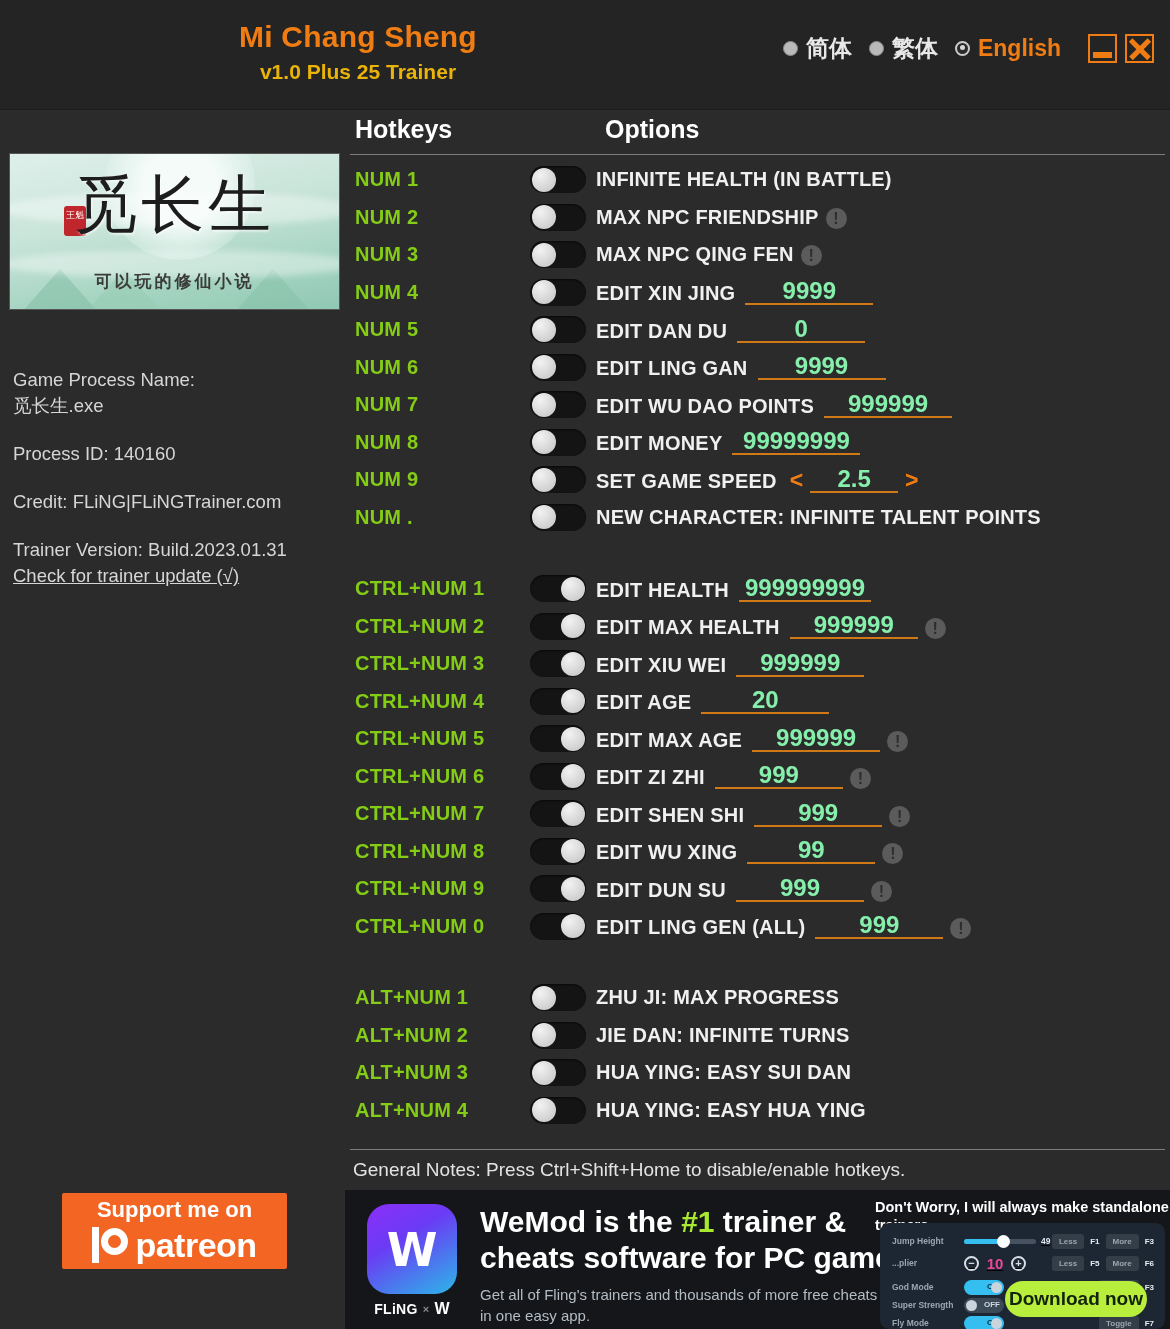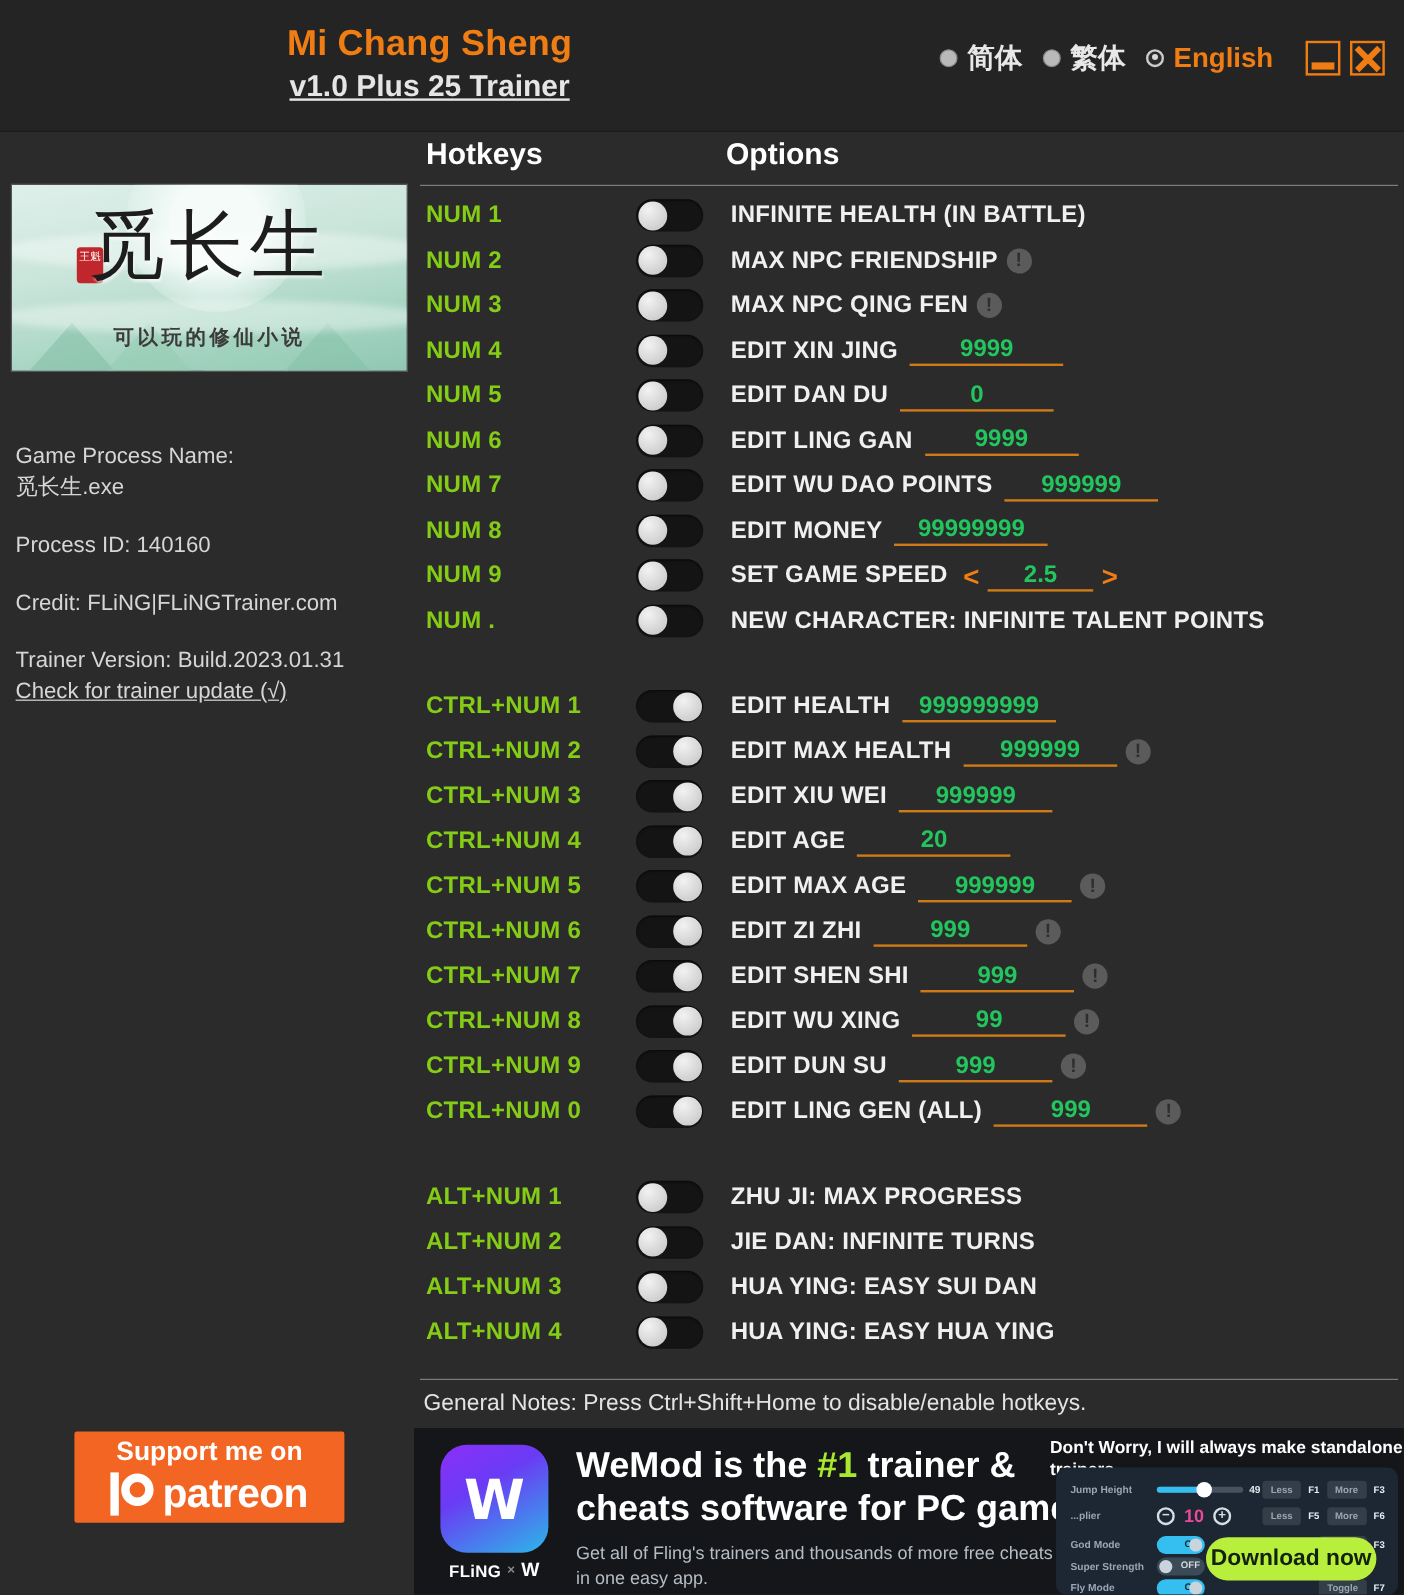--- a/index.html
+++ b/index.html
@@ -18,21 +18,21 @@
     border-bottom: 1px solid #1d1d1d;
   }
   .title-block {
     position: absolute; left: 0; top: 18px; width: 716px; text-align: center;
   }
   .game-title {
     color: #f07d13; font-size: 30px; font-weight: bold; letter-spacing: .2px;
     line-height: 38px;
   }
   .trainer-ver {
-    color: #e5e5e5; font-size: 25px; font-weight: bold; line-height: 32px; text-decoration: underline;
+    color: #eab308; font-size: 21px; font-weight: bold; line-height: 32px;
   }
   .lang-area {
     position: absolute; right: 16px; top: 33px;
     display: flex; align-items: center; gap: 17px;
   }
   .lang-opt { display: flex; align-items: center; gap: 8px; cursor: pointer; }
   .radio {
     width: 15px; height: 15px; border-radius: 50%;
     background: #b9b9b9; border: 1px solid #8a8a8a;
   }
@@ -167,36 +167,36 @@
     background: #141414; position: relative; cursor: pointer;
     box-shadow: inset 0 1px 2px rgba(0,0,0,.6);
   }
   .tgl .knob {
     position: absolute; top: 1.5px; width: 24px; height: 24px; border-radius: 50%;
     background: radial-gradient(circle at 35% 30%, #f2f2f2, #c2c2c2);
   }
   .tgl.left  .knob { left: 1.5px; }
   .tgl.right .knob { right: 1.5px; }
 
-  .opt { display: flex; align-items: center; margin-left: 23px; white-space: nowrap; }
+  .opt { display: flex; align-items: flex-end; margin-left: 10px; white-space: nowrap; }
   .opt-label {
     color: #f0f0f0; font-size: 20px; font-weight: bold; letter-spacing: .2px;
   }
   .info-ico {
     display: inline-block; width: 21px; height: 21px; border-radius: 50%;
     background: #5b5b5b; color: #2e2e2e; font-size: 16px; font-weight: bold;
     line-height: 21px; text-align: center; margin-left: 7px; cursor: pointer;
     flex: 0 0 21px;
   }
   .val-wrap {
     display: inline-block; margin-left: 10px; border-bottom: 2px solid #d07a17;
     min-width: 128px; text-align: center; cursor: text;
   }
   .val {
-    color: #22c55e; font-size: 20px; font-weight: bold; line-height: 24px;
+    color: #86efac; font-size: 24px; font-weight: bold; line-height: 24px;
     padding: 0 6px; display: inline-block;
   }
   .spd { display: flex; align-items: center; margin-left: 10px; }
   .spd .arrow {
     color: #f07d13; font-size: 23px; font-weight: bold; cursor: pointer;
     line-height: 22px; padding: 0 3px;
   }
   .spd .val-wrap { margin-left: 4px; margin-right: 4px; min-width: 88px; }
 
   .notes {
@@ -241,21 +241,21 @@
   }
   .ad-panel {
     position: absolute; left: 535px; top: 33px; width: 285px; height: 106px;
     background: #1c2733; border-radius: 9px; overflow: hidden;
   }
   .ad-line {
     position: absolute; left: 12px; width: 270px; height: 20px;
     display: flex; align-items: center;
   }
   .al-label { color: #9aa6b2; font-size: 8.5px; font-weight: bold; width: 72px; }
-  .al-ctrl { width: 108px; display: flex; align-items: center; gap: 5px; }
+  .al-ctrl { width: 108px; display: flex; align-items: center; gap: 5px; text-decoration: underline; }
   .slider-track {
     width: 72px; height: 5px; border-radius: 3px; background: #46525f; position: relative;
   }
   .slider-fill { position: absolute; left:0; top:0; height: 5px; width: 38px; border-radius: 3px; background: #35bff0; }
   .slider-knob { position: absolute; left: 33px; top: -4px; width: 13px; height: 13px; border-radius: 50%; background: #fff; }
   .slider-num { color: #dfe6ec; font-size: 8.5px; font-weight: bold; }
   .step-btn {
     width: 15px; height: 15px; border-radius: 50%; border: 2px solid #d7dfe6;
     color: #d7dfe6; font-size: 11px; line-height: 11px; text-align: center; font-weight: bold;
   }

